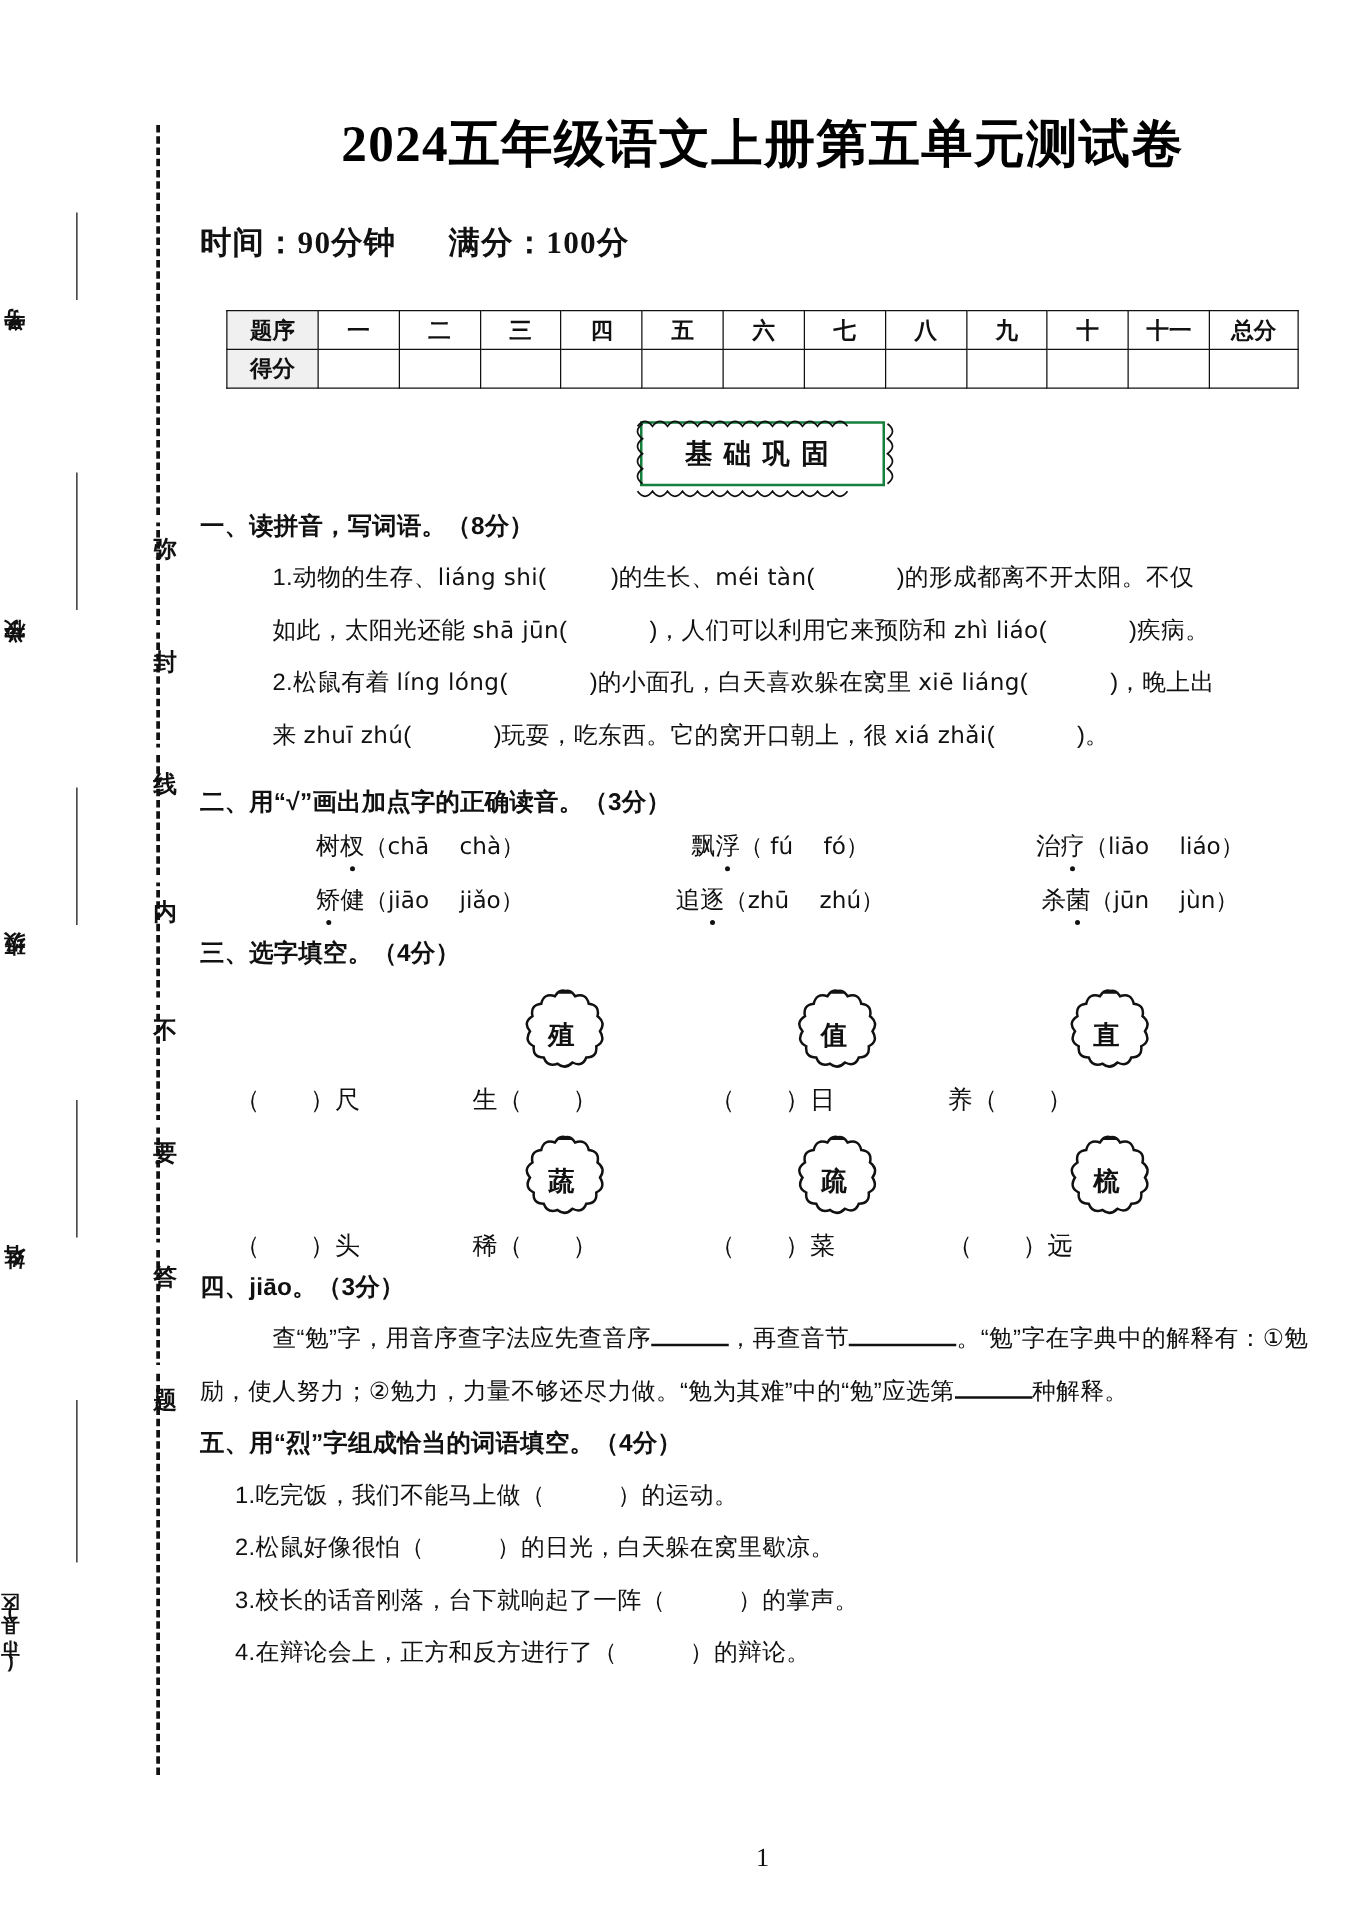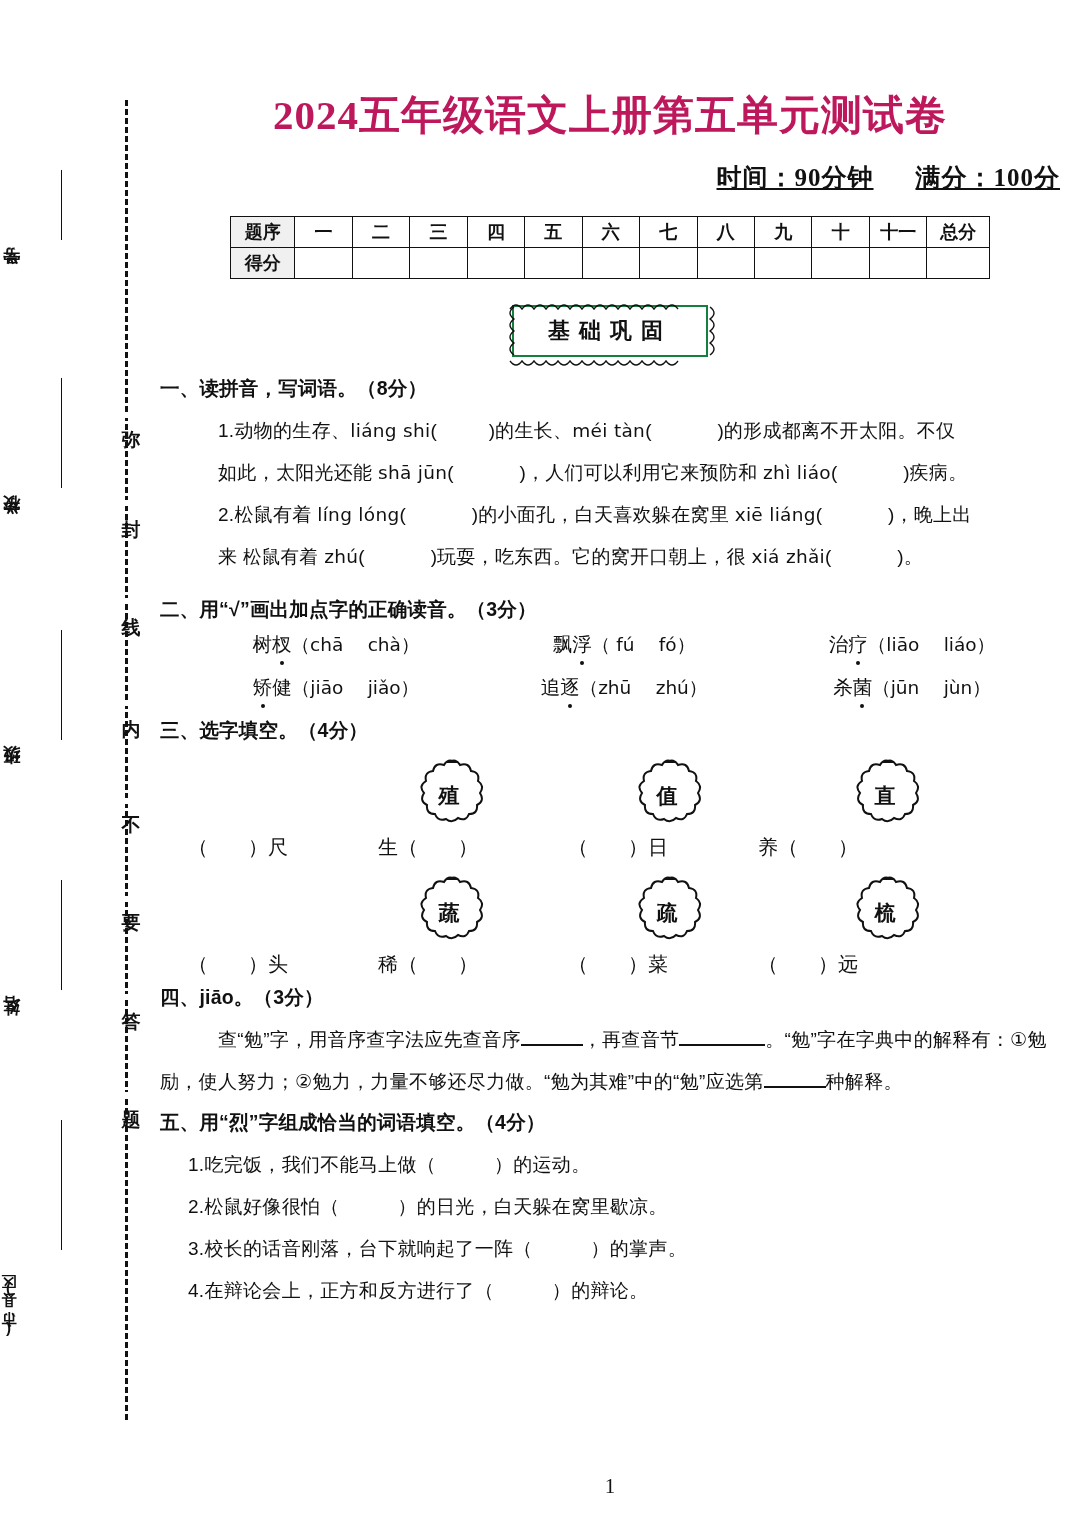--- a/index.html
+++ b/index.html
@@ -62,38 +62,37 @@
     left:160px; top:0; width:900px; height:1527px;
   }
 
   .title {
     text-align:center;
     font-family:"Liberation Serif","DejaVu Serif", serif;
     font-weight:bold;
     font-size:41px;
     letter-spacing:1px;
     margin-top:88px;
-    color:#be185d;
+    color:#000000;
   }
   .subtitle {
-    text-align:right;
+    text-align:left;
     font-family:"Liberation Serif","DejaVu Serif", serif;
     font-weight:bold;
     font-size:25px;
-    margin-top:18px;
+    margin-top:34px;
     letter-spacing:1px;
-    text-decoration:underline;
   }
   .subtitle .gap { display:inline-block; width:42px; }
 
   
   .score-table {
-    margin:22px auto 0 auto;
+    margin:38px auto 0 auto;
     border-collapse:collapse;
-    width:760px;
+    width:858px;
   }
   .score-table td {
     border:1.6px solid #111;
     height:31px;
     text-align:center;
     font-size:18px;
     font-weight:bold;
     font-family:"Liberation Sans","DejaVu Sans",sans-serif;
   }
   .score-table td.head-cell { background:#f0f0f0; width:72px; }
@@ -290,21 +289,21 @@
     <div class="q-line indent2">
       <span>1.</span><span>动物的生存、</span><span class="py">liáng shi</span><span class="blank-paren">(<span class="sp-md"></span>)</span><span>的生长、</span><span class="py">méi tàn</span><span class="blank-paren">(<span class="sp-lg"></span>)</span><span>的形成都离不开太阳。不仅</span>
     </div>
     <div class="q-line indent2">
       <span>如此，太阳光还能 </span><span class="py">shā jūn</span><span class="blank-paren">(<span class="sp-lg"></span>)</span><span>，人们可以利用它来预防和 </span><span class="py">zhì liáo</span><span class="blank-paren">(<span class="sp-lg"></span>)</span><span>疾病。</span>
     </div>
     <div class="q-line indent2">
       <span>2.</span><span>松鼠有着 </span><span class="py">líng lóng</span><span class="blank-paren">(<span class="sp-lg"></span>)</span><span>的小面孔，白天喜欢躲在窝里 </span><span class="py">xiē liáng</span><span class="blank-paren">(<span class="sp-lg"></span>)</span><span>，晚上出</span>
     </div>
     <div class="q-line indent2">
-      <span>来 </span><span class="py">松鼠有着 zhú</span><span class="blank-paren">(<span class="sp-lg"></span>)</span><span>玩耍，吃东西。它的窝开口朝上，很 </span><span class="py">xiá zhǎi</span><span class="blank-paren">(<span class="sp-lg"></span>)</span><span>。</span>
+      <span>来 </span><span class="py">zhuī zhú</span><span class="blank-paren">(<span class="sp-lg"></span>)</span><span>玩耍，吃东西。它的窝开口朝上，很 </span><span class="py">xiá zhǎi</span><span class="blank-paren">(<span class="sp-lg"></span>)</span><span>。</span>
     </div>
   </div>
 
   <div class="q">
     <div class="q-head">
       <span>二、用“√”画出加点字的正确读音。</span><span class="pts">（3分）</span>
     </div>
     <div class="pron-grid">
       <div class="pron-row">
         <div class="pron-cell"><span>树</span><span class="dotch">杈</span><span></span><span class="py">（chā　 chà）</span></div>

